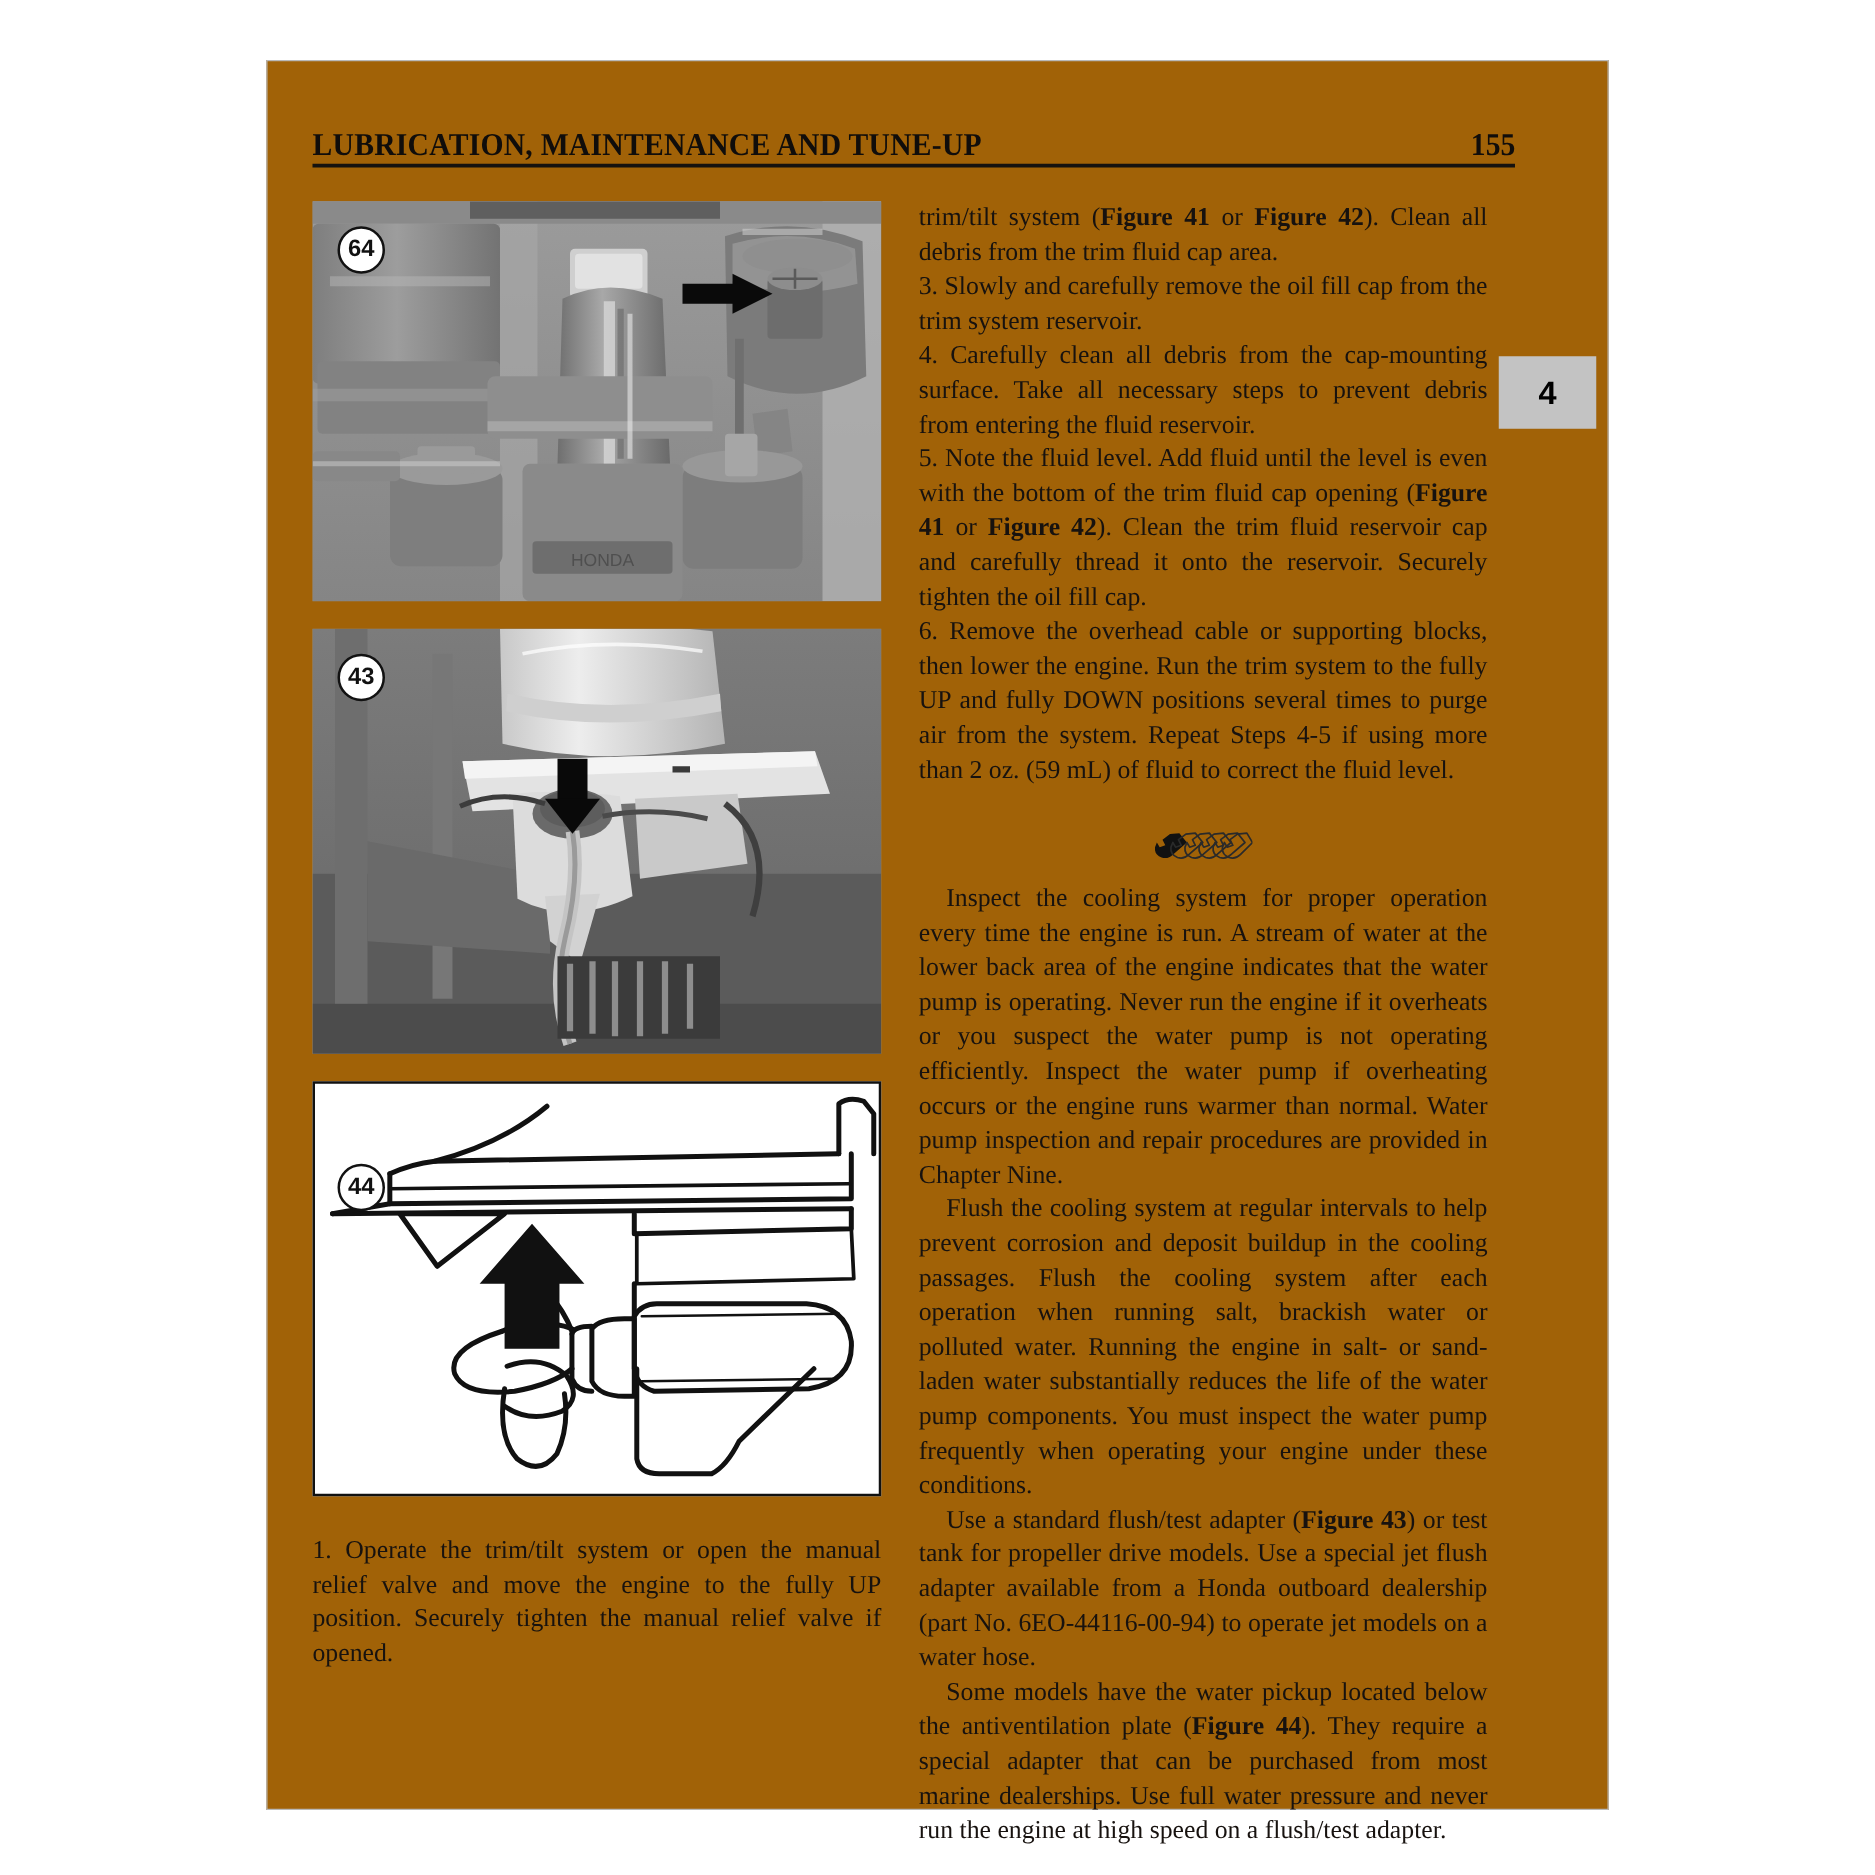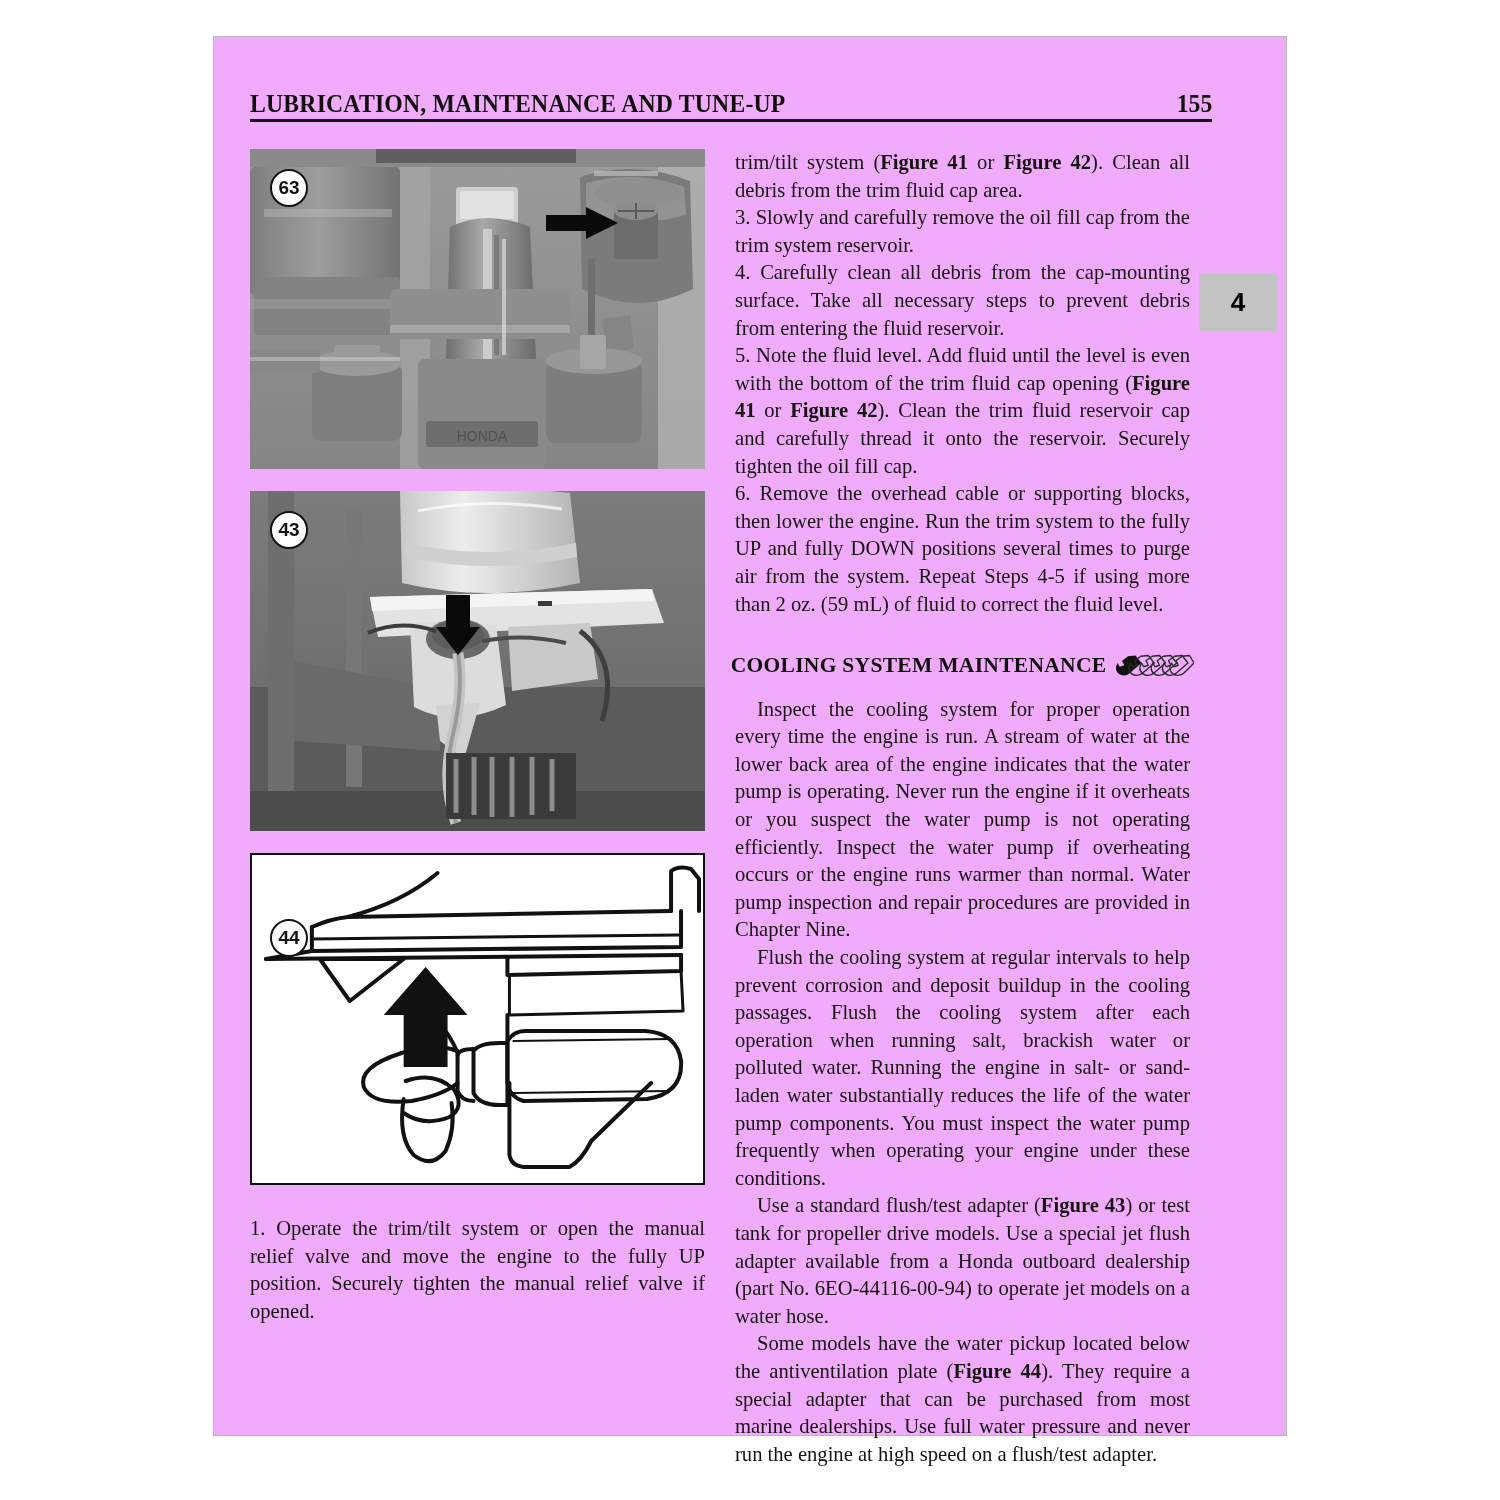--- a/index.html
+++ b/index.html
@@ -12,24 +12,24 @@
     height: 1500px;
     font-family: "Liberation Serif", "DejaVu Serif", serif;
     position: relative;
     overflow: hidden;
   }
 
   
   #page-sheet {
     position: absolute;
     left: 213px;
-    top: 36px;
+    top: 48px;
     width: 1074px;
     height: 1400px;
-    background: #f0abfc;
+    background: #a16207;
     border: 1px solid #b9b9b9;
     box-sizing: border-box;
   }
 
   
   #running-head {
     position: absolute;
     left: 36px;
     top: 38px;
     width: 962px;
@@ -170,21 +170,21 @@
   <div id="running-head">
     <span class="rh-title">LUBRICATION, MAINTENANCE AND TUNE-UP</span>
     <span class="rh-page">155</span>
   </div>
 
   <div id="chapter-tab">4</div>
 
   <div class="column" id="left-column">
 
     <div class="figure" id="fig-42">
-      <div class="figure-badge">63</div>
+      <div class="figure-badge">64</div>
       <div class="photo">
         <svg viewBox="0 0 455 320" preserveAspectRatio="none" style="width:100%;height:100%;display:block">
           <defs>
             <linearGradient id="g42bg" x1="0" y1="0" x2="0" y2="1">
               <stop offset="0" stop-color="#9b9b9b"></stop>
                 <stop offset="1" stop-color="#858585"></stop>
             </linearGradient>
             <linearGradient id="g42body" x1="0" y1="0" x2="1" y2="0">
               <stop offset="0" stop-color="#7e7e7e"></stop>
                 <stop offset="0.45" stop-color="#9d9d9d"></stop>
@@ -379,21 +379,20 @@
 
       <p>3.  Slowly and carefully remove the oil fill cap from the trim system reservoir.</p>
 
       <p>4.  Carefully clean all debris from the cap-mounting surface. Take all necessary steps to prevent debris from entering the fluid reservoir.</p>
 
       <p><span>5.  Note the fluid level. Add fluid until the level is even with the bottom of the trim fluid cap opening (</span><b>Figure 41</b><span> or </span><b>Figure 42</b><span>). Clean the trim fluid reservoir cap and carefully thread it onto the reservoir. Securely tighten the oil fill cap.</span></p>
 
       <p>6.  Remove the overhead cable or supporting blocks, then lower the engine. Run the trim system to the fully UP and fully DOWN positions several times to purge air from the system. Repeat Steps 4-5 if using more than 2 oz. (59 mL) of fluid to correct the fluid level.</p>
 
       <div class="section-head">
-        <span>COOLING SYSTEM MAINTENANCE</span>
         <span class="wrench-icon">
           <svg viewBox="0 0 104 34" width="78" height="26">
 
             <g fill="#111111">
               <path d="M16 4 L8 10 L11 16 L5 18 L2 13 L0 18 Q-1 26 7 29 Q14 31 19 26 L34 13 L26 3 Z"></path>
             </g>
 
             <g fill="none" stroke="#2a2a2a" stroke-width="1.8" stroke-linejoin="round">
               <path d="M33 4 L25 10 L28 16 L22 18 L19 13 L17 18 Q16 26 24 29 Q31 31 36 26 L51 13 L43 3 Z"></path>
               <path d="M48 4 L40 10 L43 16 L37 18 L34 13 L32 18 Q31 26 39 29 Q46 31 51 26 L66 13 L58 3 Z"></path>

